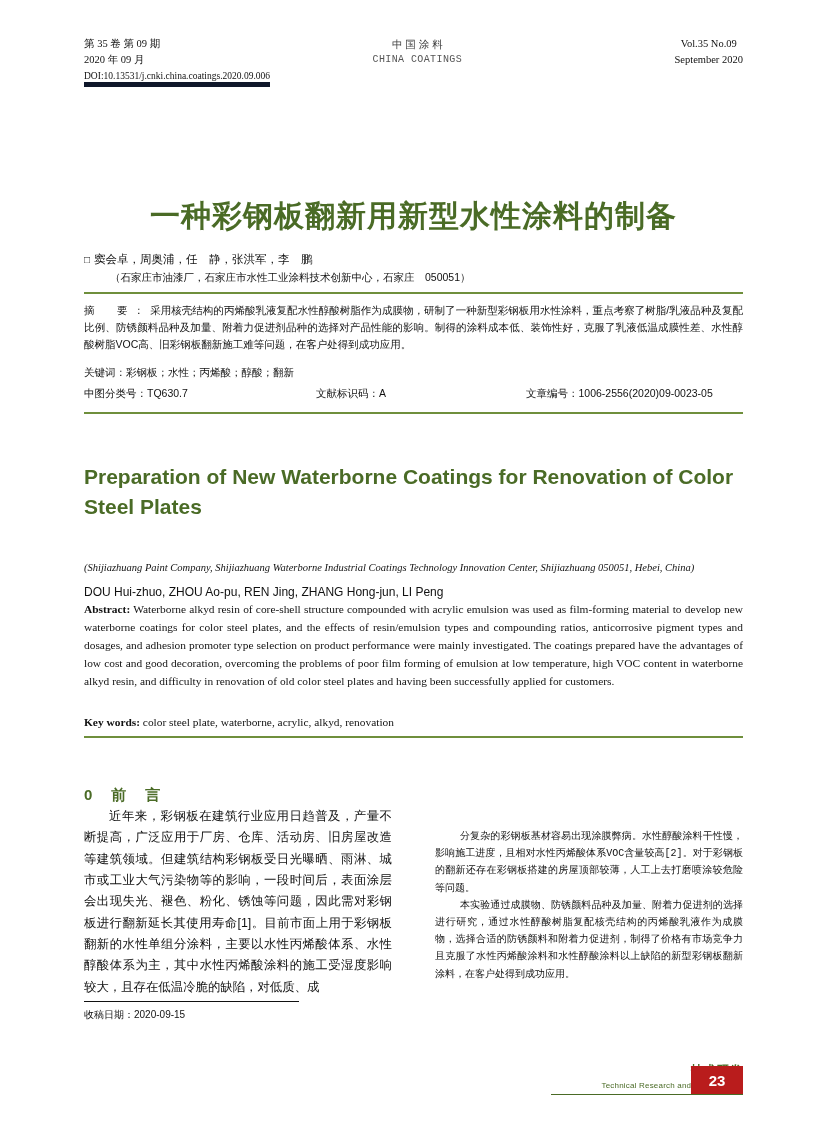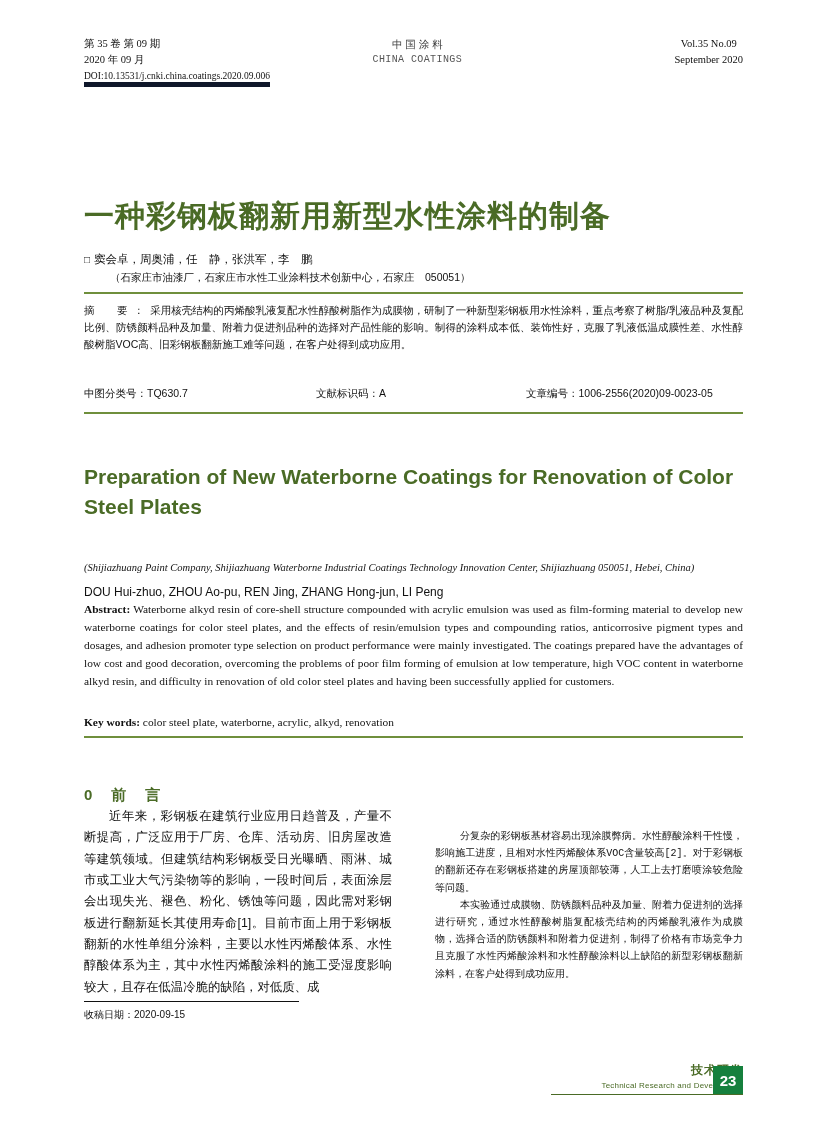--- a/index.html
+++ b/index.html
@@ -61,21 +61,21 @@
     padding-bottom: 1px;
     font-family: "Liberation Serif", serif;
   }
 
   
   .cn-title {
     position: absolute;
     left: 84px;
     top: 196px;
     width: 659px;
-    text-align: left;
+    text-align: center;
     font-family: "Liberation Sans", sans-serif;
     font-weight: bold;
     font-size: 30px;
     letter-spacing: 1px;
     color: #4a6b26;
   }
   .cn-authors {
     position: absolute;
     left: 84px;
     top: 252px;
@@ -291,23 +291,23 @@
     right: 84px;
     bottom: 27px;
     width: 192px;
     height: 1.5px;
     background: #4a6b26;
   }
   .pagenum {
     position: absolute;
     right: 84px;
     bottom: 28px;
-    width: 30px;
+    width: 52px;
     height: 28px;
-    background: #15803d;
+    background: #b91c1c;
     color: #fff;
     font-family: "Liberation Sans", sans-serif;
     font-size: 15px;
     font-weight: bold;
     display: flex;
     align-items: center;
     justify-content: center;
   }
 </style>
 </head>
@@ -336,20 +336,23 @@
     <span class="mark">□</span><span>窦会卓，周奥浦，任　静，张洪军，李　鹏</span>
   </div>
   <div class="cn-affil">（石家庄市油漆厂，石家庄市水性工业涂料技术创新中心，石家庄　050051）</div>
 
   <div class="rule-green rule1"></div>
 
   <div class="cn-abs">
     <span class="lbl">摘　要：</span><span>采用核壳结构的丙烯酸乳液复配水性醇酸树脂作为成膜物，研制了一种新型彩钢板用水性涂料，重点考察了树脂/乳液品种及复配比例、防锈颜料品种及加量、附着力促进剂品种的选择对产品性能的影响。制得的涂料成本低、装饰性好，克服了乳液低温成膜性差、水性醇酸树脂VOC高、旧彩钢板翻新施工难等问题，在客户处得到成功应用。</span>
   </div>
 
+  <div class="kw-line">
+    <span>关键词：</span><span>彩钢板；水性；丙烯酸；醇酸；翻新</span>
+  </div>
 
   <div class="class-line">
     <div class="c1">
       <span>中图分类号：</span><span>TQ630.7</span>
     </div>
     <div class="c2">
       <span>文献标识码：</span><span>A</span>
     </div>
     <div class="c3">
       <span>文章编号：</span><span>1006-2556(2020)09-0023-05</span>

